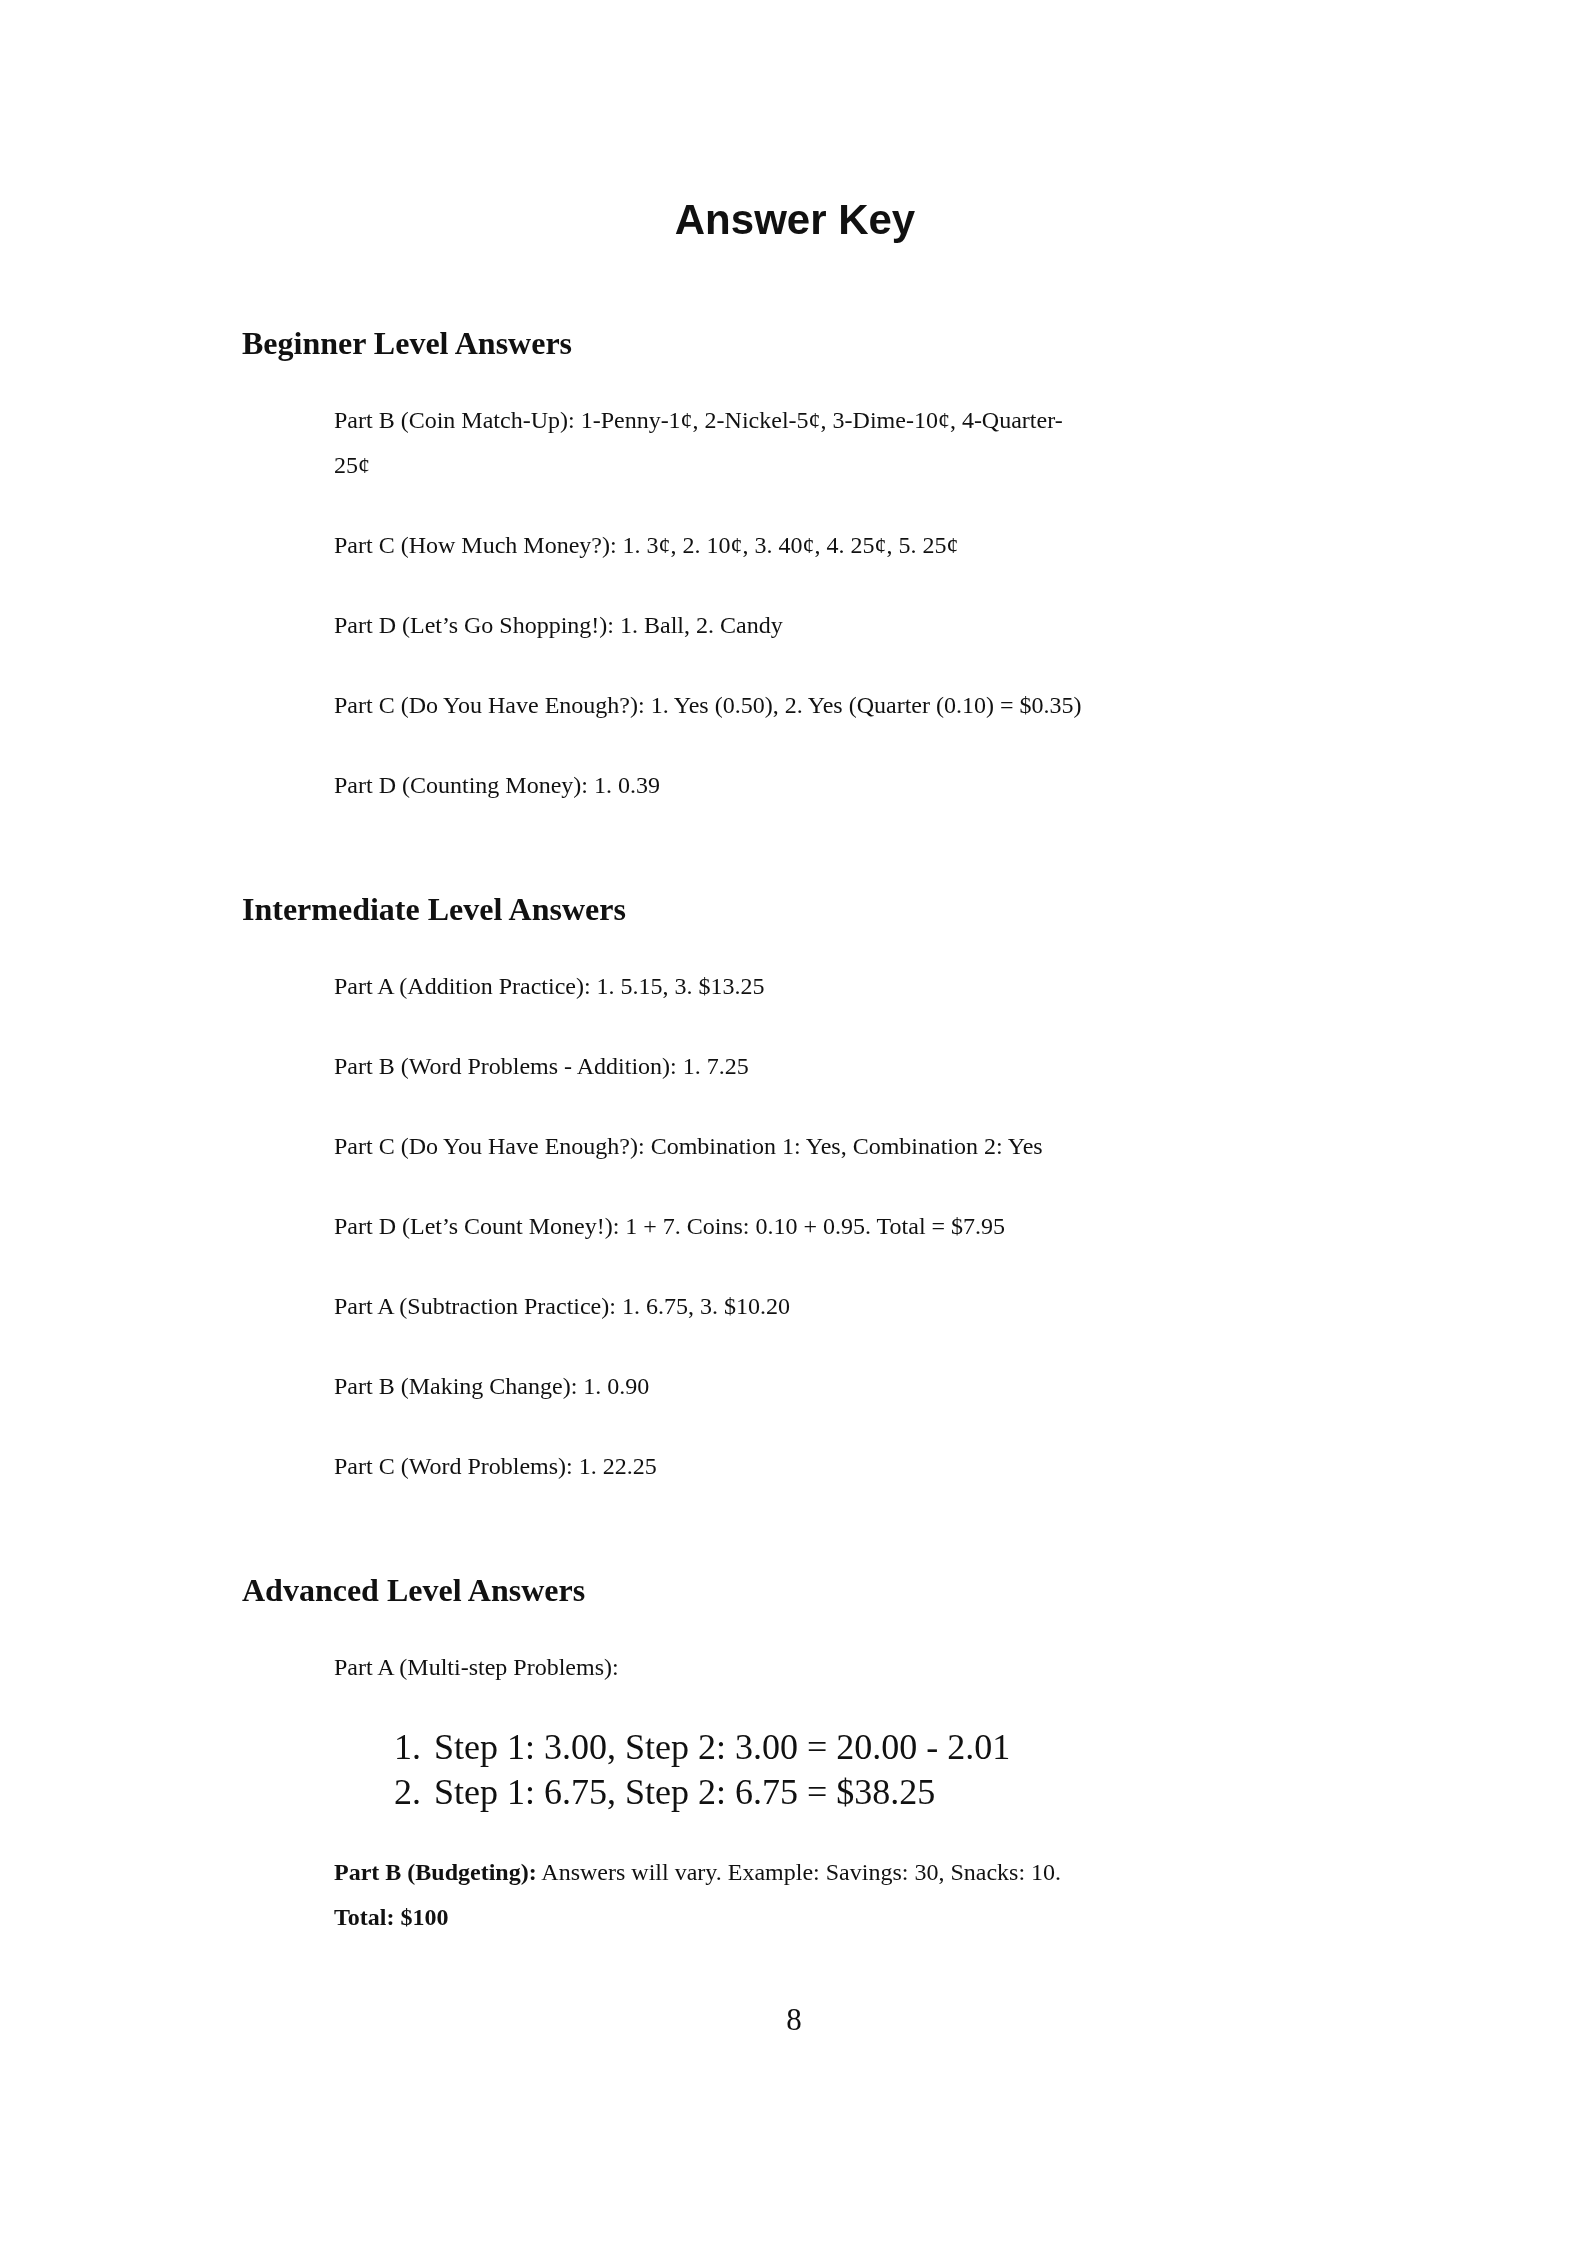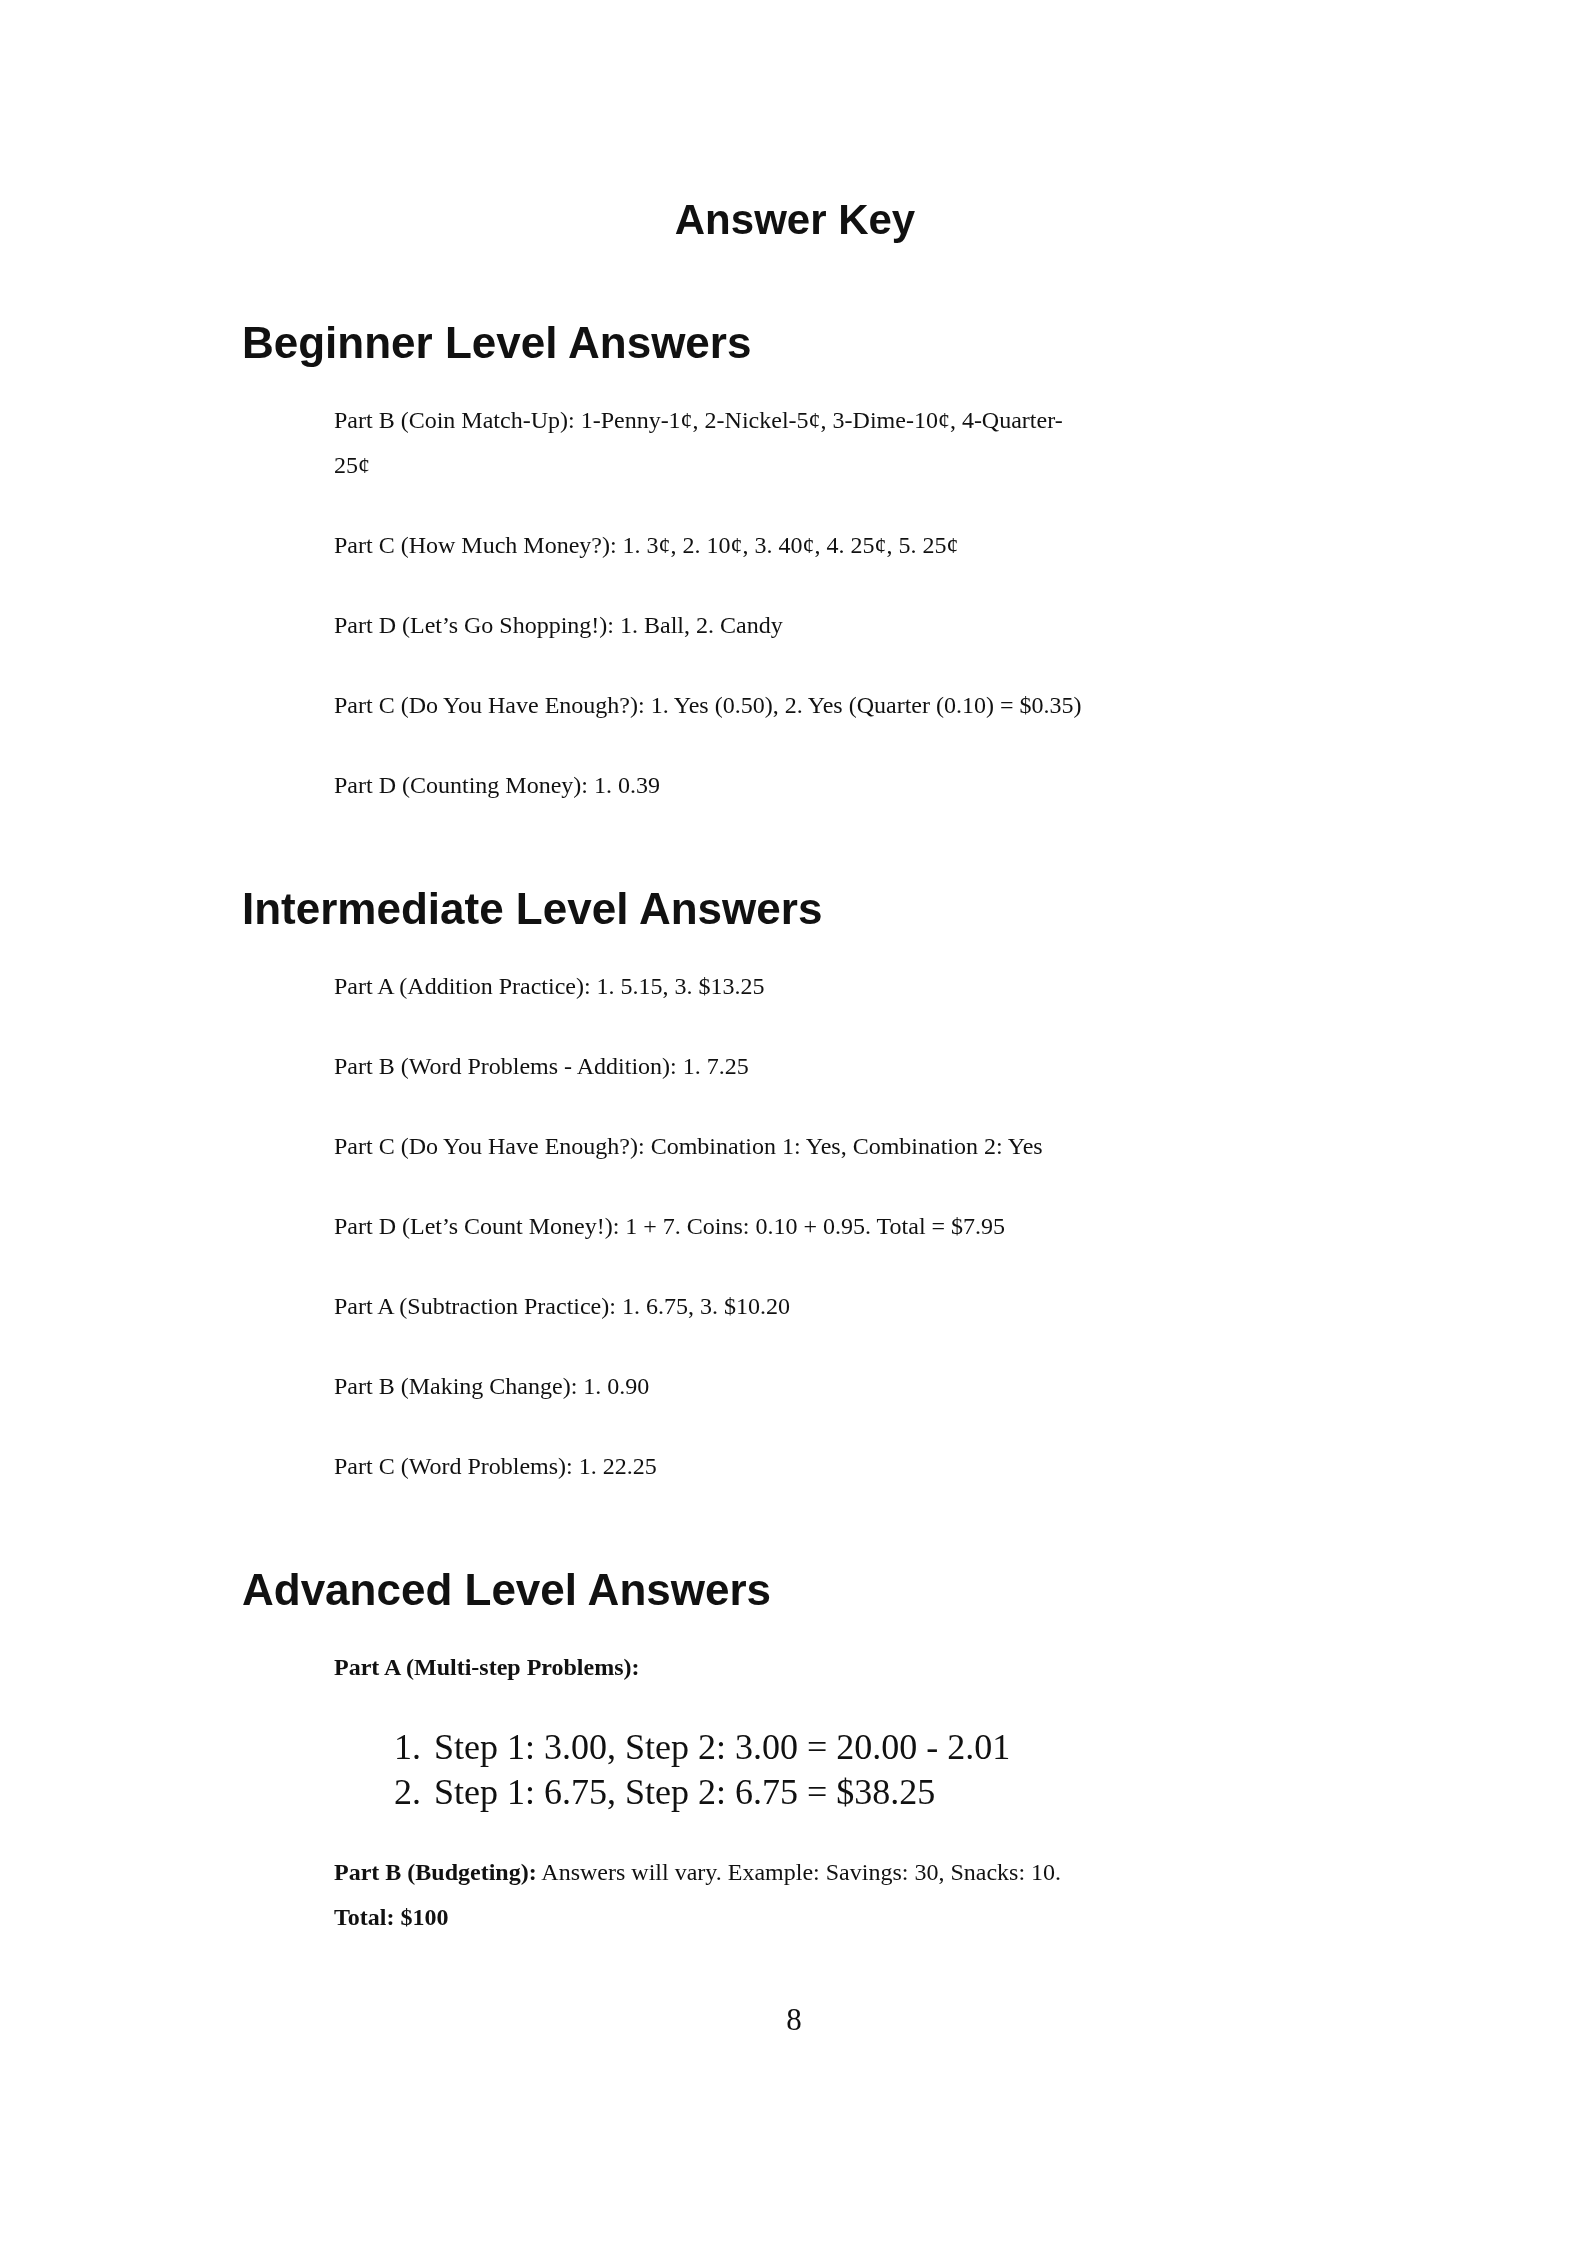--- a/index.html
+++ b/index.html
@@ -16,34 +16,34 @@
   }
   .doc-title {
     margin: 0 0 70px 0;
     text-align: center;
     font-family: "Liberation Sans", sans-serif;
     font-weight: 700;
     font-size: 42px;
     line-height: 60px;
   }
   .section-heading {
-    font-family: Liberation Sans, sans-serif;
+    font-family: Liberation Serif, serif;
     font-weight: 700;
-    font-size: 44px;
+    font-size: 32px;
     line-height: 46px;
     margin: 78px 0 32px 0;
   }
   .section-first .section-heading { margin-top: 0; }
   .body-para {
     font-size: 24px;
     line-height: 45px;
     margin: 0 0 35px 92px;
     white-space: pre-line;
   }
-  .body-para.bold { font-weight: 700; margin-top: 7px; }
+  .body-para.bold { font-weight: 400; margin-top: 7px; }
   .steps-list {
     font-size: 36px;
     line-height: 45px;
     margin: 0 0 35px 92px;
     padding: 0 0 0 96px;
   }
   .steps-list li { padding-left: 4px; }
   .bold-lead { font-weight: 700; }
   .bold-tail { display: block; font-weight: 700; }
   .page-number {

